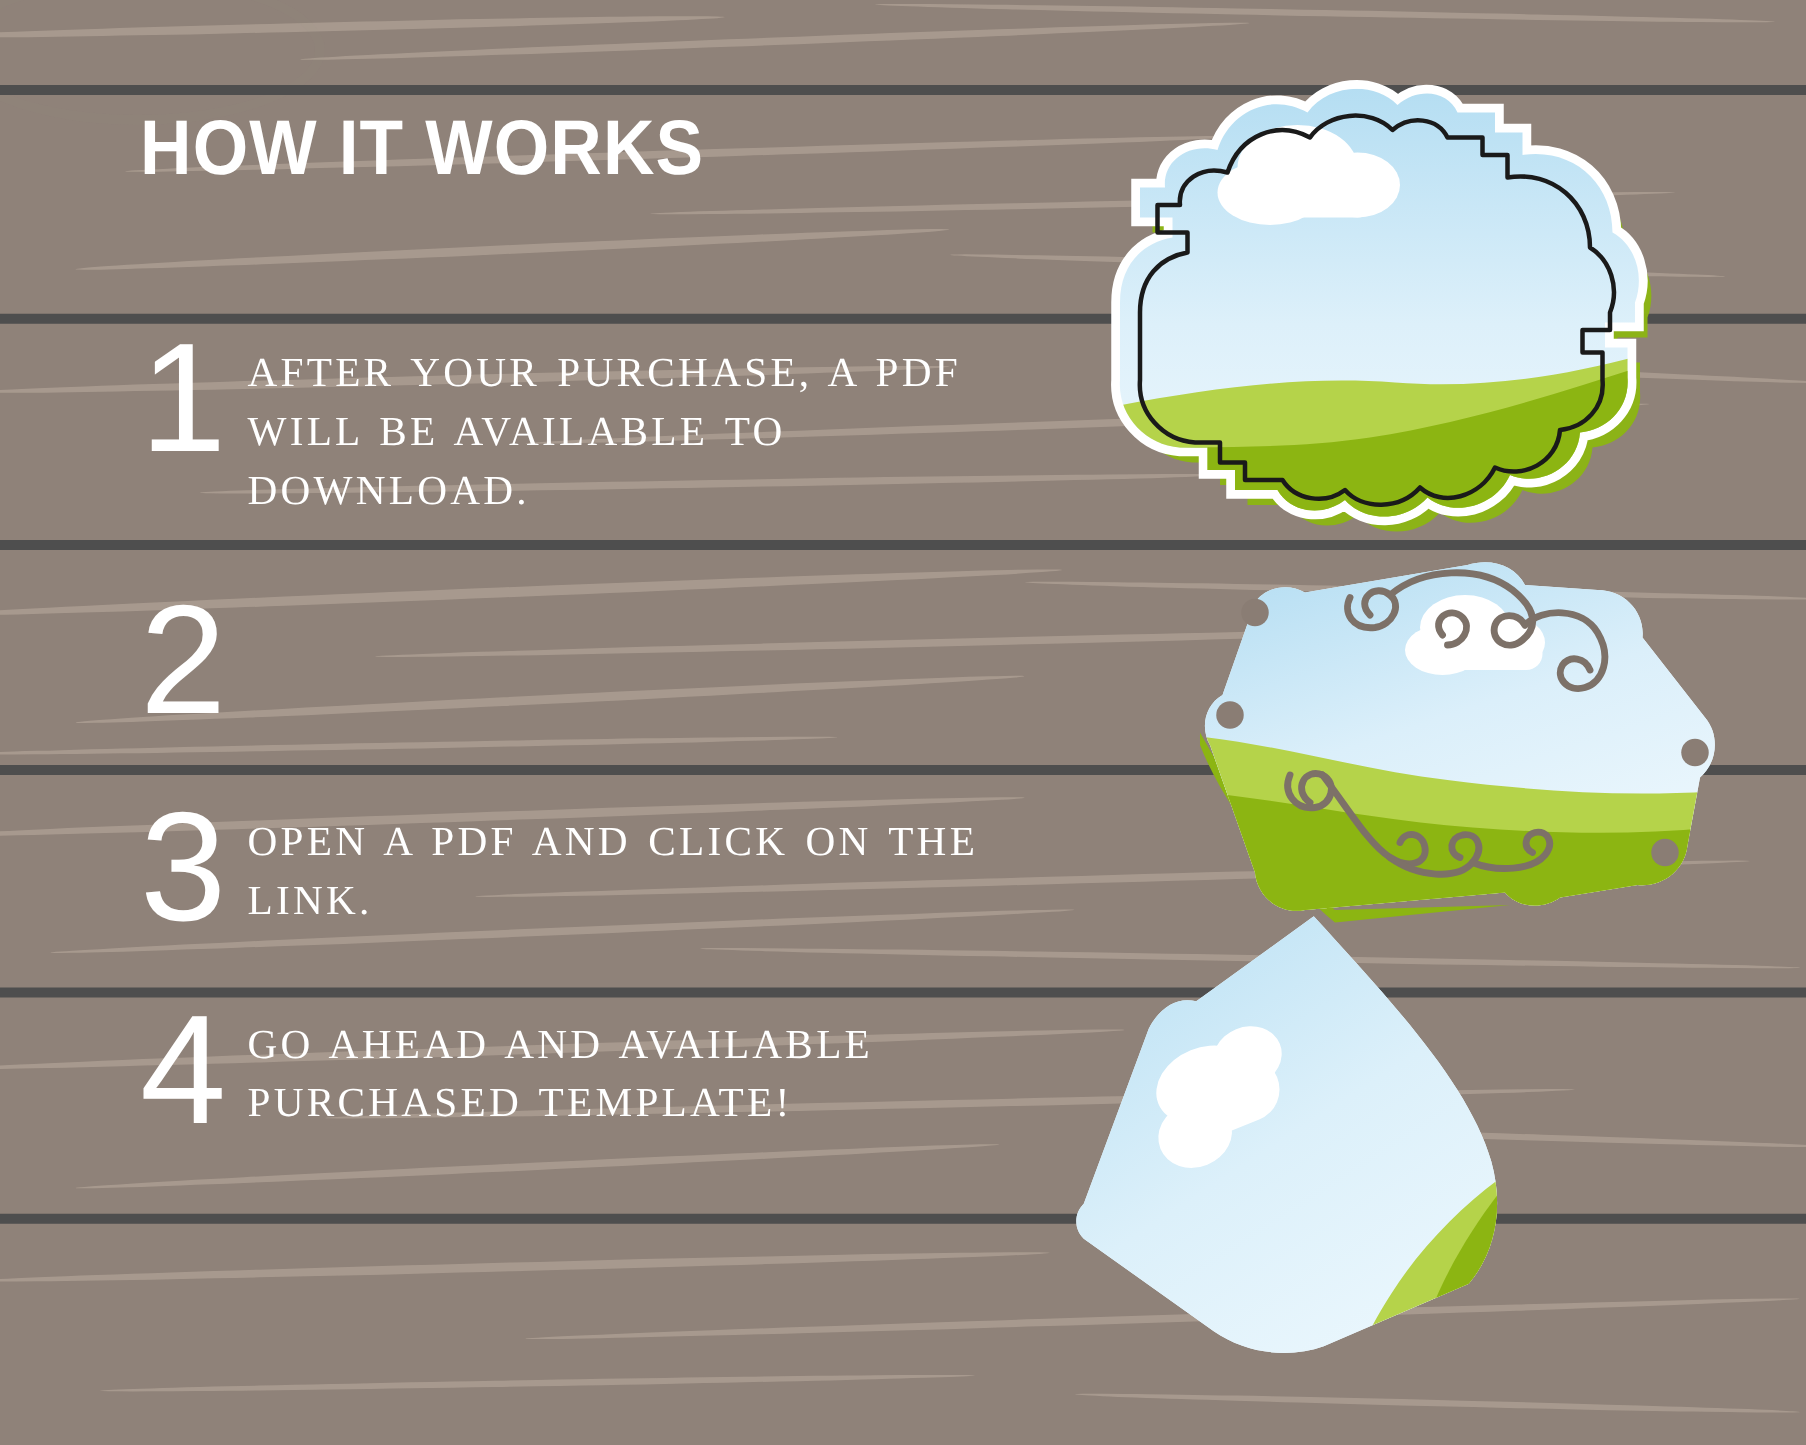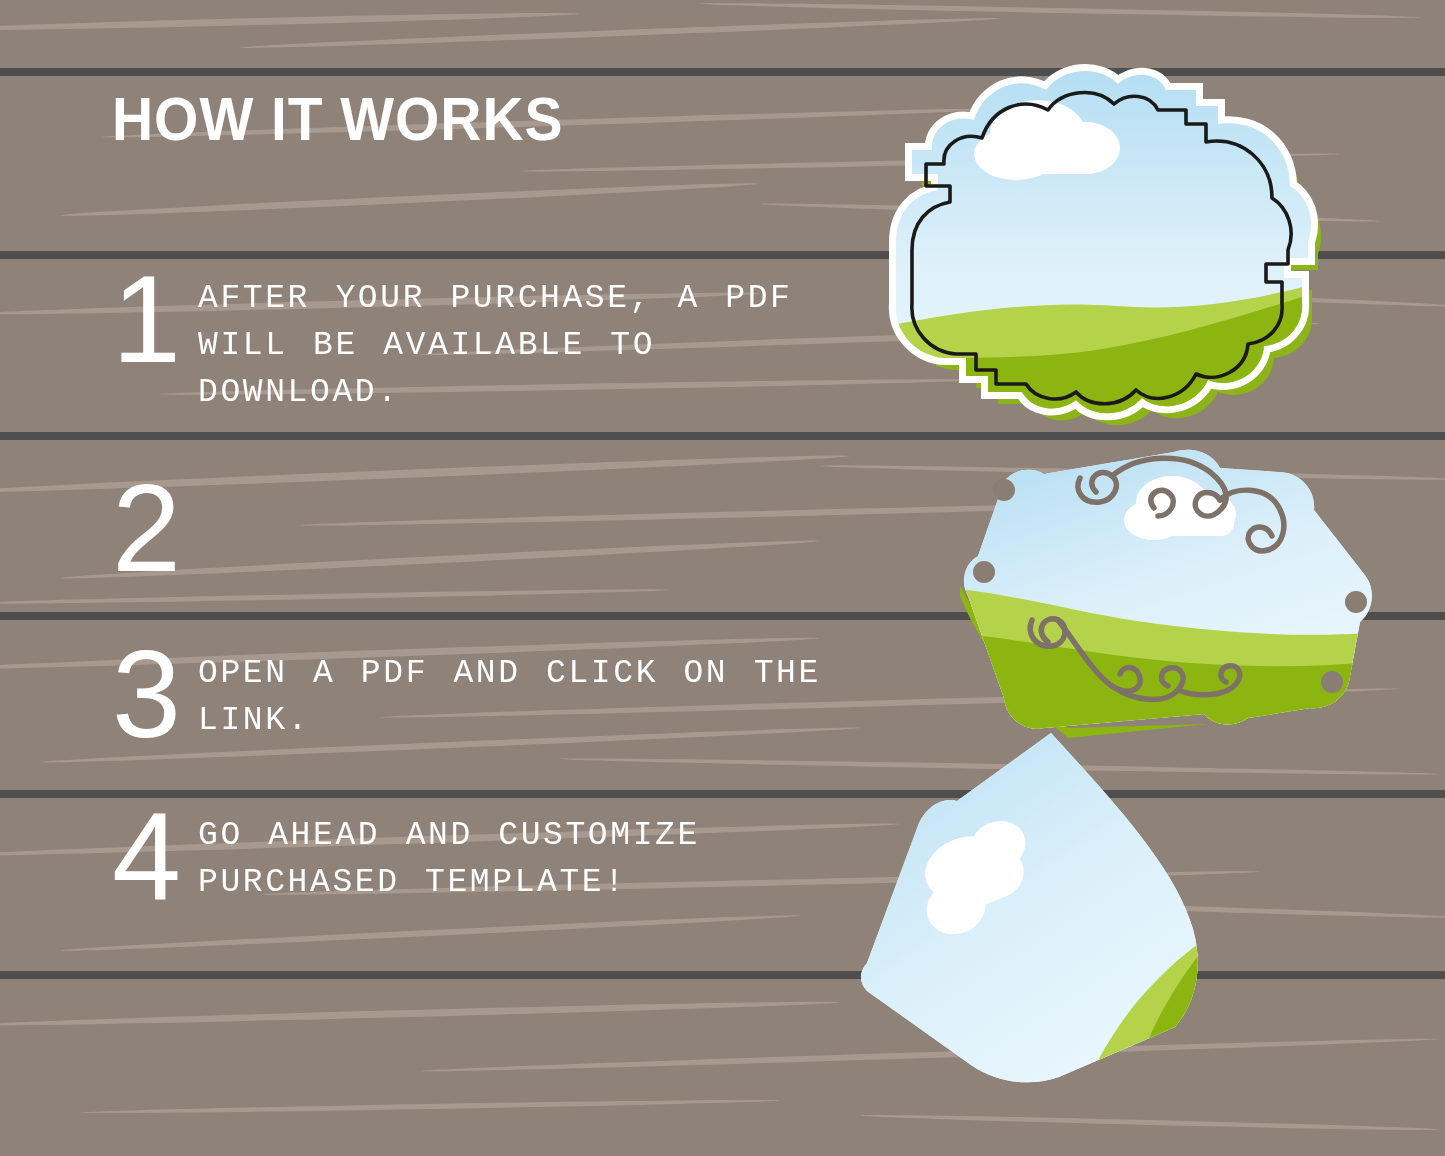--- a/index.html
+++ b/index.html
@@ -69,21 +69,21 @@
     font-family:"Liberation Sans", sans-serif;
     font-weight:300;
     font-size:124px;
     line-height:.92;
     text-align:left;
     letter-spacing:-2px;
   }
   .step-text{
     flex:1 1 auto;
     color:#ffffff;
-    font-family:Liberation Mono, monospace;
+    font-family:Liberation Serif, serif;
     font-size:33px;
     line-height:1.42;
     letter-spacing:2.6px;
     padding-top:14px;
     word-spacing:3px;
   }
 
   
   .step.s1{ margin-bottom:54px; }
   .step.s2{ margin-bottom:52px; }
@@ -160,21 +160,21 @@
       <div class="step-num">2</div>
     </div>
 
     <div class="step s3">
       <div class="step-num">3</div>
       <div class="step-text">OPEN A PDF AND CLICK ON THE LINK.</div>
     </div>
 
     <div class="step s4">
       <div class="step-num">4</div>
-      <div class="step-text">GO AHEAD AND CUSTOMIZE PURCHASED TEMPLATE!</div>
+      <div class="step-text">GO AHEAD AND AVAILABLE PURCHASED TEMPLATE!</div>
     </div>
 
   </div>
 
   <div class="label-art" id="label-1">
     <svg viewBox="0 0 470 360" xmlns="http://www.w3.org/2000/svg">
       <defs>
         <linearGradient id="sky1" x1="0" y1="0" x2="0" y2="1">
           <stop offset="0%" stop-color="#b3ddf2"></stop>
           <stop offset="55%" stop-color="#ddf0fa"></stop>

